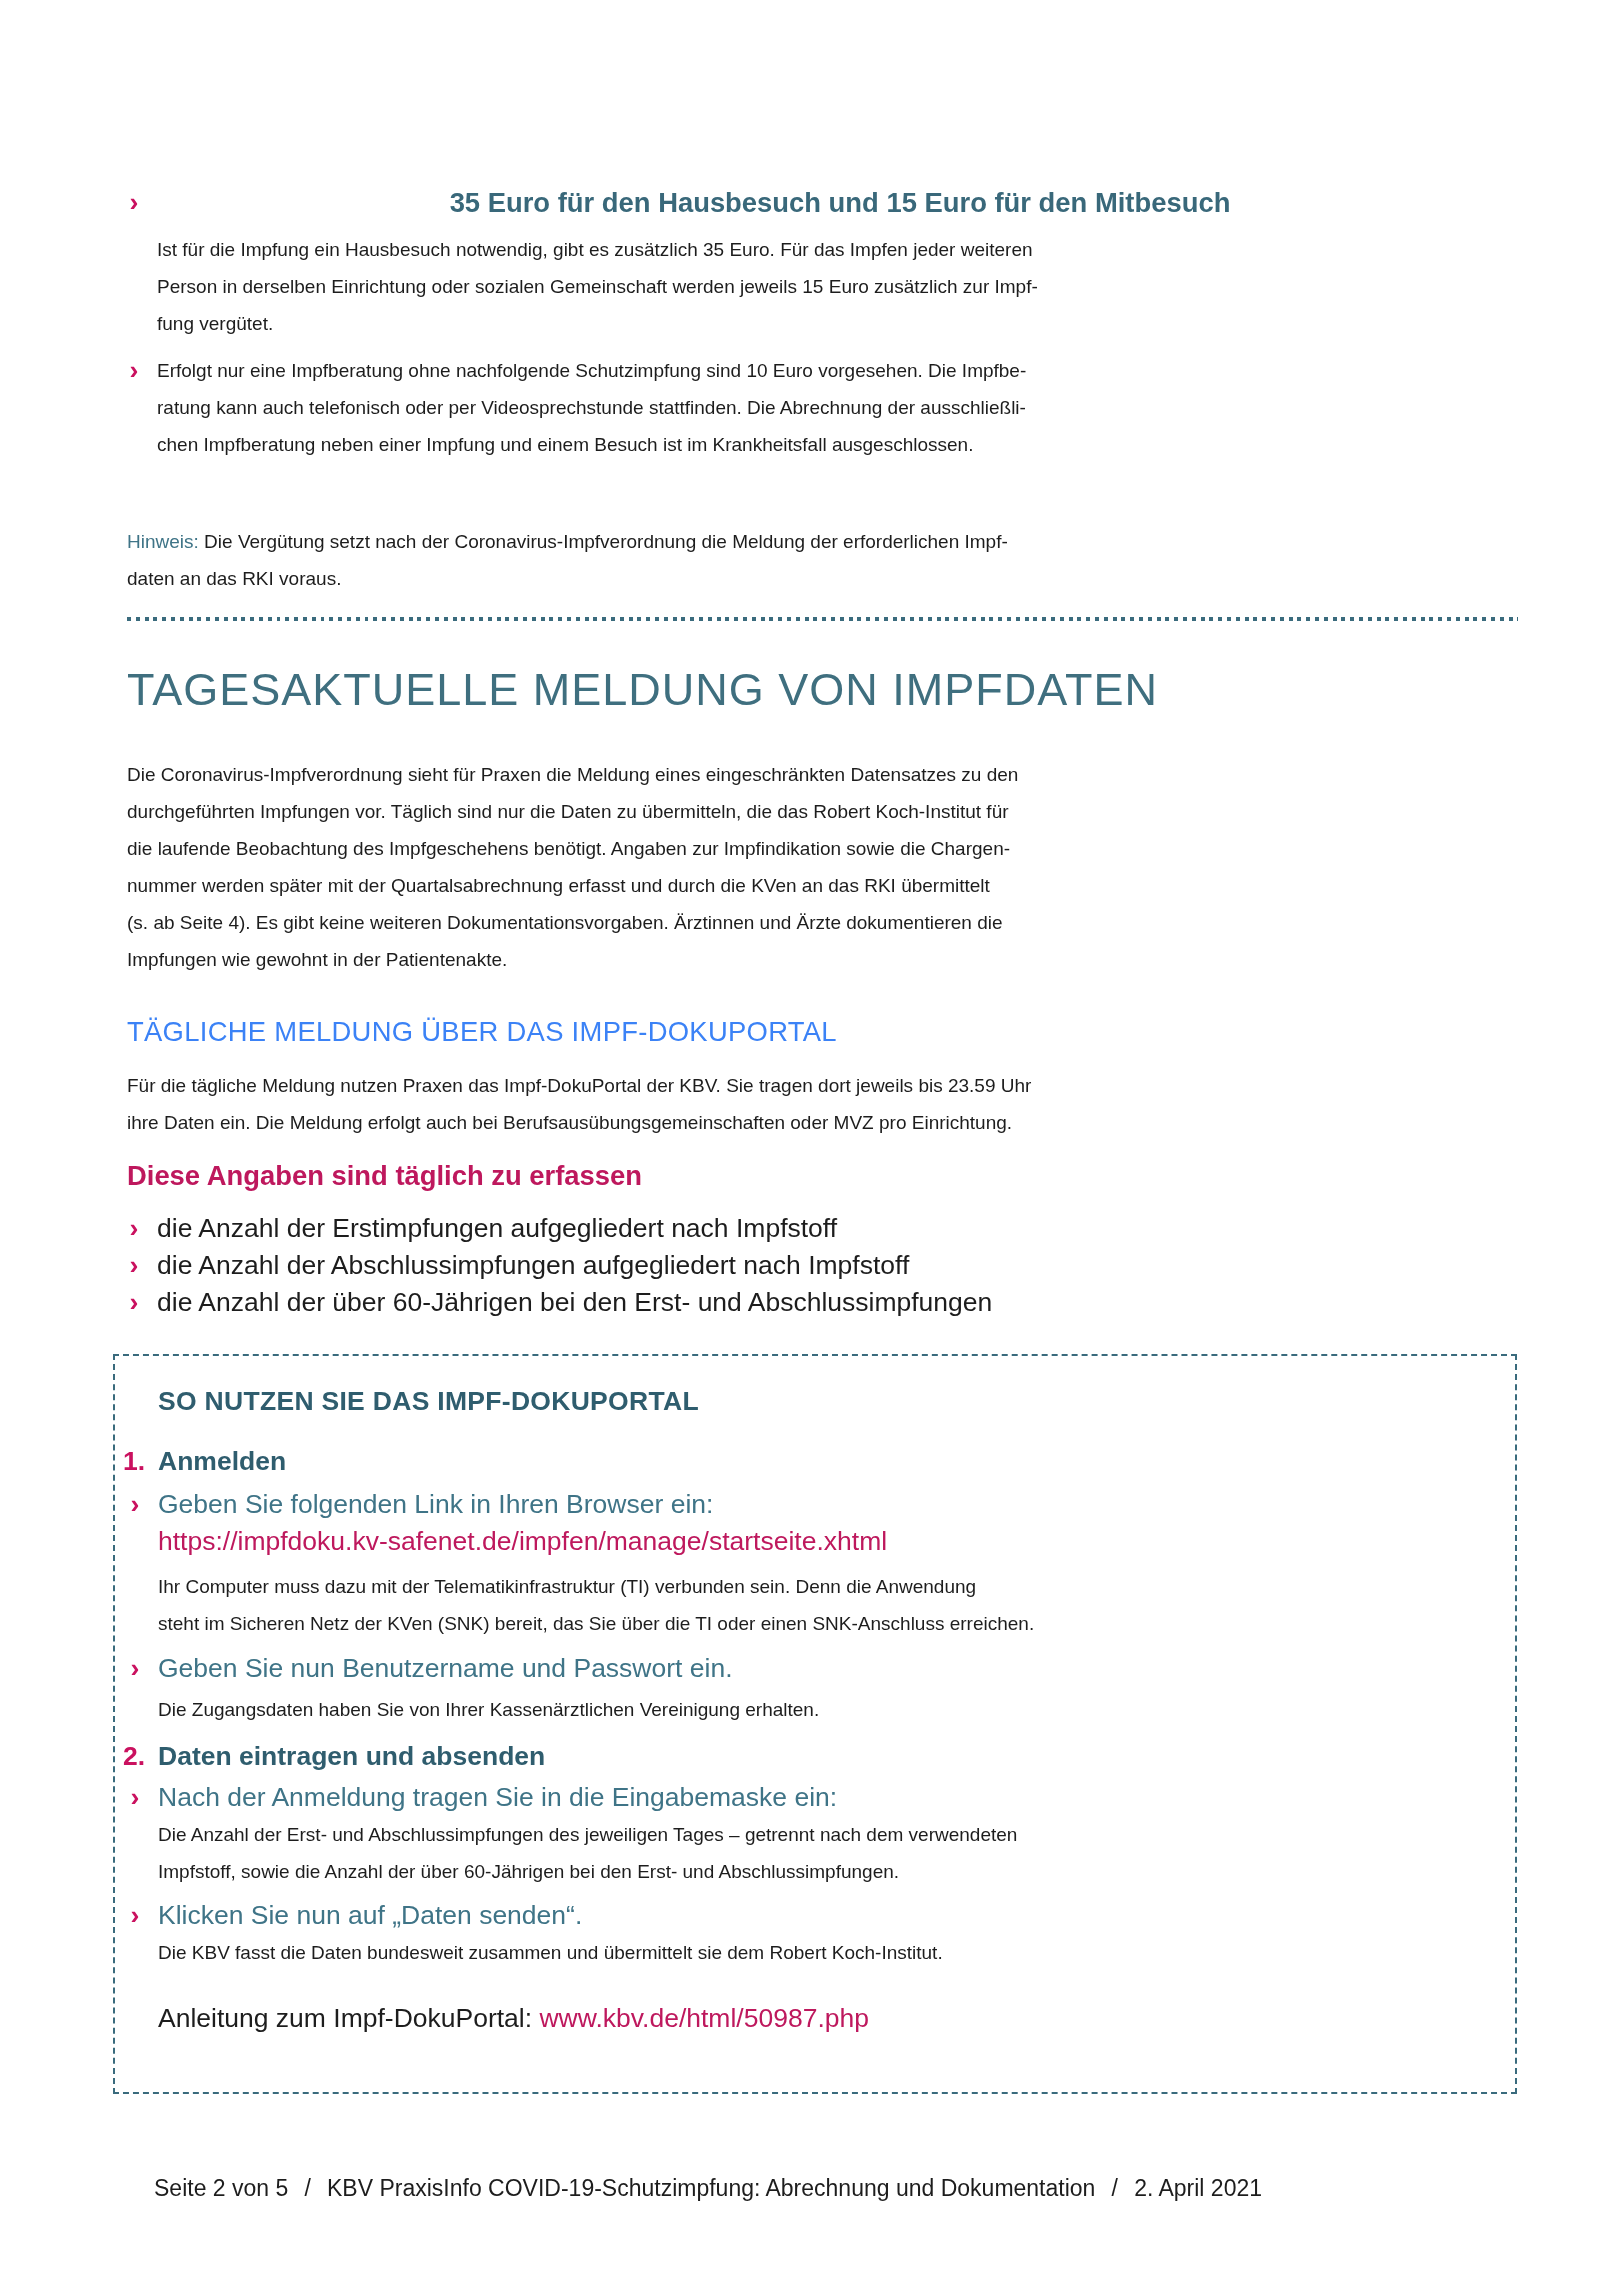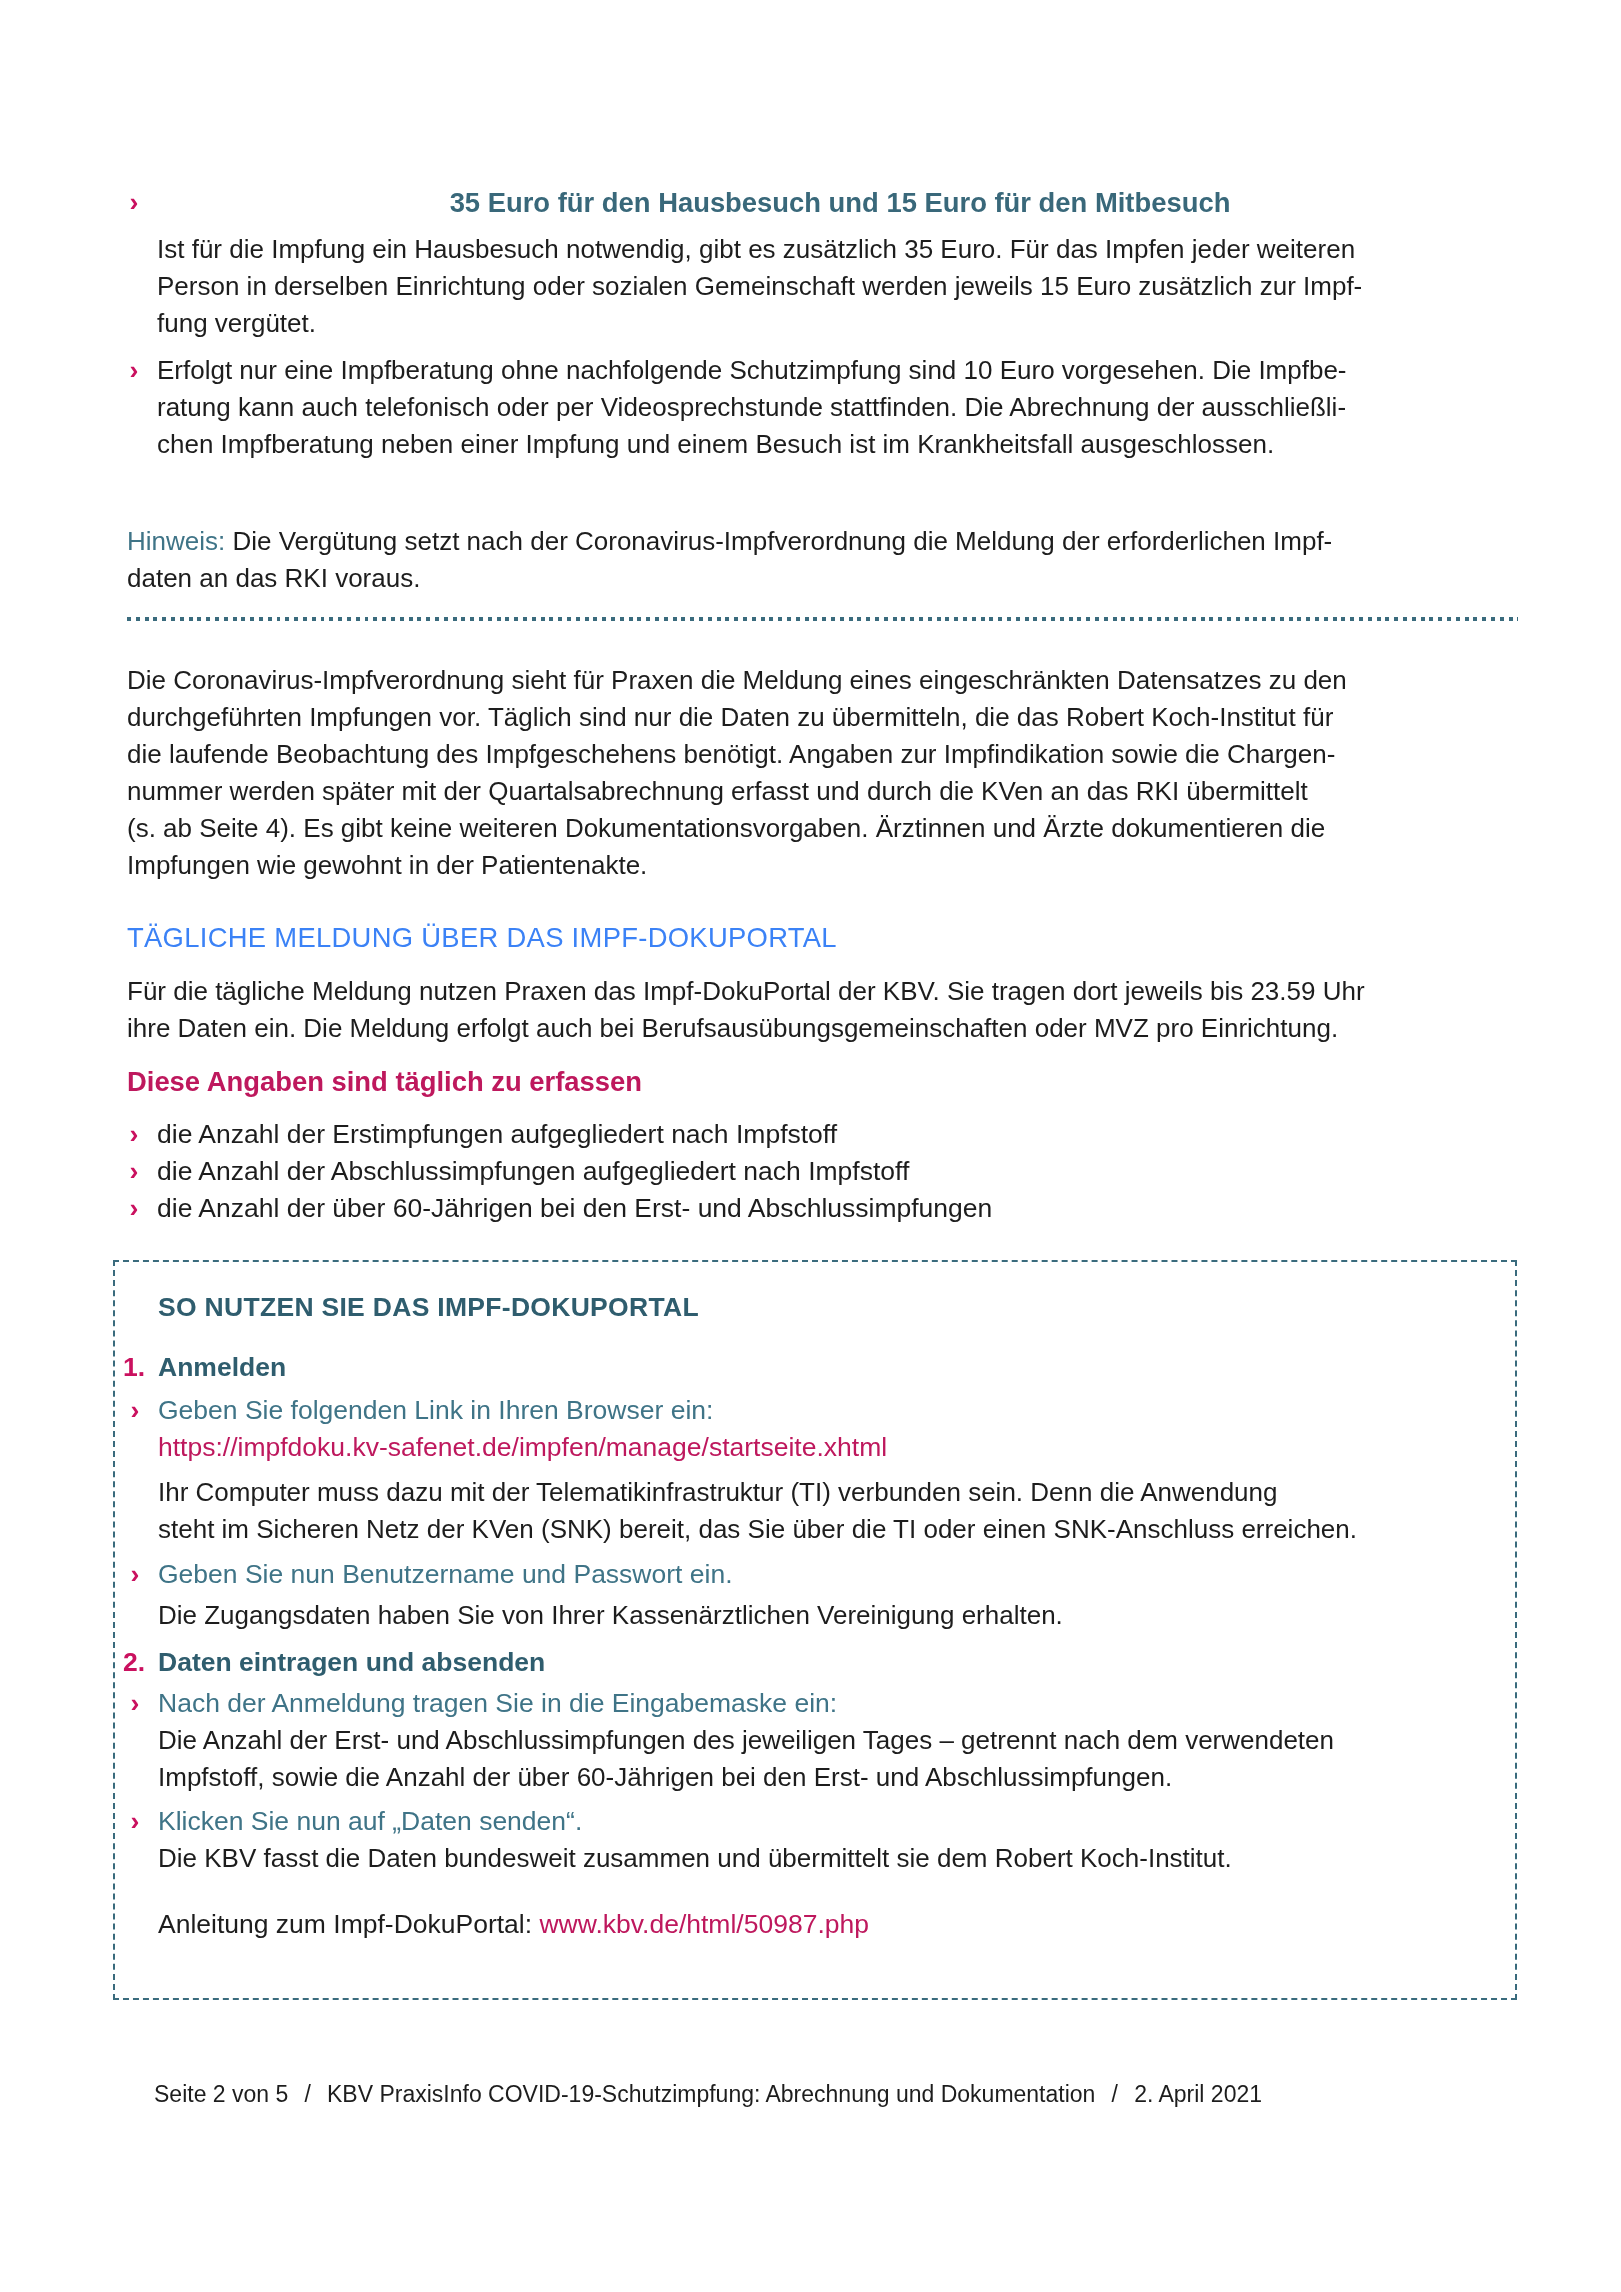--- a/index.html
+++ b/index.html
@@ -4,21 +4,21 @@
 <style>
   html,body{margin:0;padding:0;}
   body{
     width:1621px;height:2293px;background:#ffffff;
     font-family:"Liberation Sans",sans-serif;
     color:#1d1d1d;overflow:hidden;
   }
   .page{position:relative;width:1621px;height:2293px;}
 
   
-  .body-text{font-size:26px;line-height:37px;white-space:pre-line;color:#1d1d1d;}
+  .body-text{font-size:19px;line-height:37px;white-space:pre-line;color:#1d1d1d;}
   .content{margin-left:127px;margin-right:103px;}
   .indented{margin-left:157px;margin-right:98px;}
 
   
   .bullet-item{position:relative;}
   .bullet-marker{
     position:absolute;left:-27.4px;top:0;
     color:#ca115f;font-weight:bold;font-size:26.5px;line-height:37px;
   }
   .bullet-title{
@@ -102,20 +102,21 @@
 chen Impfberatung neben einer Impfung und einem Besuch ist im Krankheitsfall ausgeschlossen.</div>
   </div>
 
   <div class="body-text content note-para">
     <span class="note-label">Hinweis:</span><span> Die Vergütung setzt nach der Coronavirus-Impfverordnung die Meldung der erforderlichen Impf-
 daten an das RKI voraus.</span>
   </div>
 
   <div class="dotted-divider"></div>
 
+  <div class="h1 content">TAGESAKTUELLE MELDUNG VON IMPFDATEN</div>
 
   <div class="body-text content intro-para">Die Coronavirus-Impfverordnung sieht für Praxen die Meldung eines eingeschränkten Datensatzes zu den
 durchgeführten Impfungen vor. Täglich sind nur die Daten zu übermitteln, die das Robert Koch-Institut für
 die laufende Beobachtung des Impfgeschehens benötigt. Angaben zur Impfindikation sowie die Chargen-
 nummer werden später mit der Quartalsabrechnung erfasst und durch die KVen an das RKI übermittelt
 (s. ab Seite 4). Es gibt keine weiteren Dokumentationsvorgaben. Ärztinnen und Ärzte dokumentieren die
 Impfungen wie gewohnt in der Patientenakte.</div>
 
   <div class="caps-subhead content">TÄGLICHE MELDUNG ÜBER DAS IMPF-DOKUPORTAL</div>
   <div class="body-text content p2">Für die tägliche Meldung nutzen Praxen das Impf-DokuPortal der KBV. Sie tragen dort jeweils bis 23.59 Uhr

